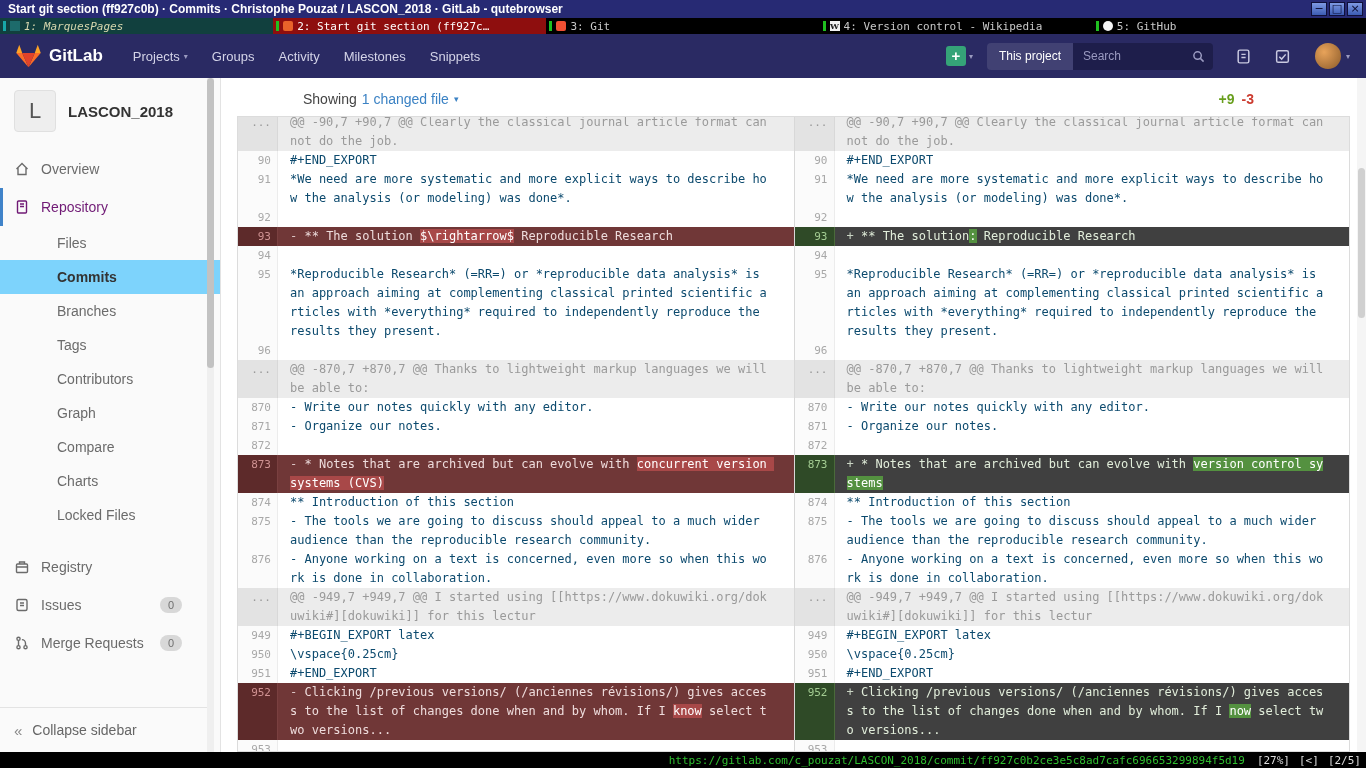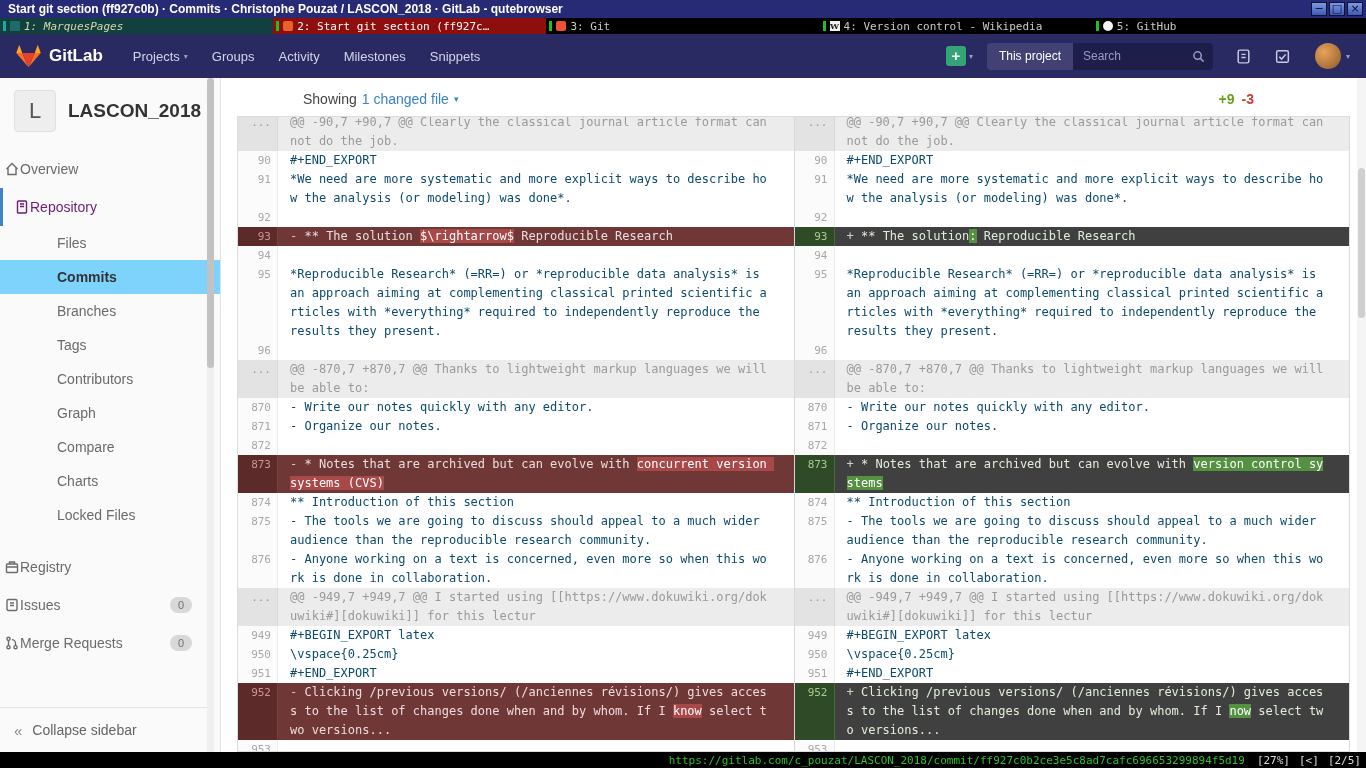--- a/index.html
+++ b/index.html
@@ -48,22 +48,22 @@
   .avatar-wrap{display:flex;align-items:center;gap:5px;margin-left:24px;cursor:pointer;}
   .avatar{width:26px;height:26px;border-radius:50%;
     background:radial-gradient(circle at 35% 35%,#e8a35a,#8a5a2a);}
   
   .main{display:flex;height:674px;}
   .sidebar{width:221px;background:#fafafa;border-right:1px solid #e3e3e3;position:relative;
     font-size:14px;color:#6b6b6b;box-sizing:border-box;flex:none;}
   .project-row{display:flex;align-items:center;gap:12px;padding:12px 14px 18px;}
   .project-avatar{width:40px;height:40px;border-radius:4px;background:#eee;border:1px solid #e0e0e0;
     color:#555;font-size:22px;display:flex;align-items:center;justify-content:center;cursor:pointer;}
-  .project-name{font-weight:bold;color:#333;font-size:19px;cursor:pointer;}
-  .sb-item{display:flex;align-items:center;height:38px;padding:0 4px;cursor:pointer;}
+  .project-name{font-weight:bold;color:#333;font-size:15px;cursor:pointer;}
+  .sb-item{display:flex;align-items:center;gap:11px;height:38px;padding:0 14px;cursor:pointer;}
   .sb-item.active{color:#701a75;border-left:3px solid #4083c9;padding-left:11px;}
   .sb-item.sub{padding-left:57px;height:34px;}
   .sb-item.sub.current{background:#7dd3fc;color:#333;font-weight:600;}
   .sb-item.gap{margin-top:16px;}
   .sb-icon{width:16px;height:16px;flex:none;display:flex;}
   .badge{margin-left:auto;margin-right:24px;background:#d8d8d8;color:#707070;border-radius:9px;
     font-size:11px;padding:2px 8px;}
   .collapse{position:absolute;bottom:0;left:0;right:7px;height:44px;border-top:1px solid #e3e3e3;
     display:flex;align-items:center;gap:10px;padding:0 14px;color:#666;cursor:pointer;background:#fafafa;}
   .collapse-icon{font-size:15px;color:#888;}

